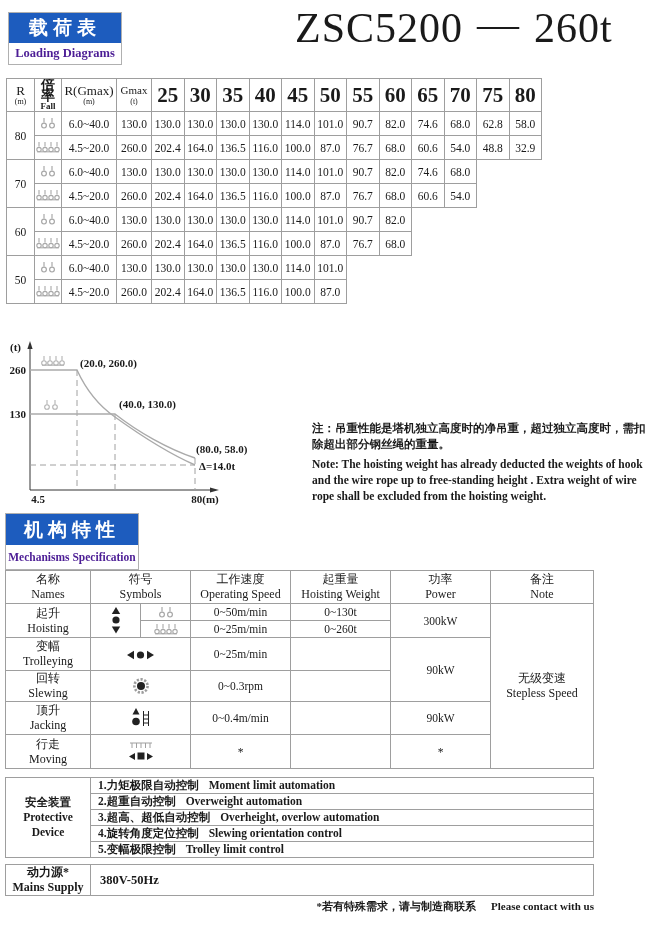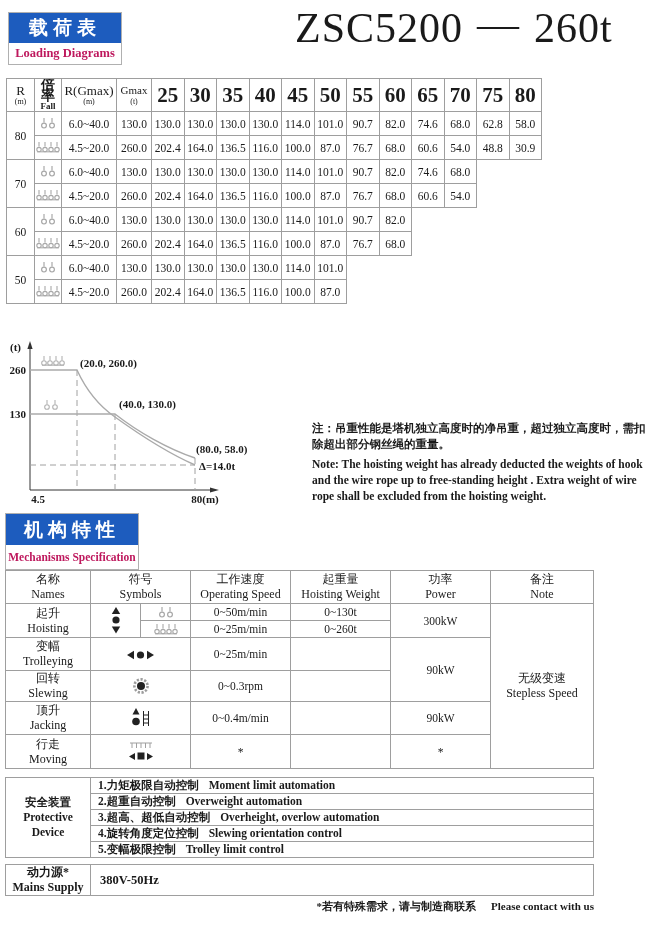--- a/index.html
+++ b/index.html
@@ -3,21 +3,21 @@
 <meta charset="utf-8">
 <style>
   html,body{margin:0;padding:0;background:#e8e8e8;}
   .page{position:relative;width:650px;height:945px;background:#ffffff;margin:0 auto;
         font-family:"Liberation Serif","DejaVu Serif",serif;color:#1a1a1a;overflow:hidden;}
 
   
   .badge{position:absolute;border:1px solid #b0b0b0;background:#fff;text-align:center;}
   .badge-blue{background:#1d5cbe;color:#fff;font-weight:600;letter-spacing:5px;
               display:flex;align-items:center;justify-content:center;}
-  .badge-label{font-weight:700;color:#be185d;display:flex;align-items:center;justify-content:center;text-align:right;}
+  .badge-label{font-weight:700;color:#4c1d95;display:flex;align-items:center;justify-content:center;text-align:right;}
   #badge-loading{left:8px;top:12px;width:112px;}
   #badge-loading .badge-blue{height:30px;font-size:19px;}
   #badge-loading .badge-label{height:21px;font-size:12.5px;}
   #badge-mech{left:5px;top:513px;width:132px;}
   #badge-mech .badge-blue{height:31px;font-size:19px;}
   #badge-mech .badge-label{height:24px;font-size:11.5px;}
 
   
   .title{position:absolute;left:295px;top:4px;width:330px;font-size:42px;letter-spacing:1px;
          white-space:nowrap;display:flex;align-items:baseline;}
@@ -182,21 +182,21 @@
       <td>164.0</td>
       <td>136.5</td>
       <td>116.0</td>
       <td>100.0</td>
       <td>87.0</td>
       <td>76.7</td>
       <td>68.0</td>
       <td>60.6</td>
       <td>54.0</td>
       <td>48.8</td>
-      <td>30.9</td>
+      <td>32.9</td>
     </tr>
 
     <tr class="dr">
       <td rowspan="2" class="rcell">70</td>
       <td><svg class="icn" width="16" height="13" viewBox="0 0 16 13">
               <g stroke="#a8a8a8" fill="none" stroke-width="1.2">
                 <line x1="4" y1="1" x2="4" y2="5.5"></line>
                 <circle cx="4" cy="8.6" r="2.4"></circle>
                 <line x1="12" y1="1" x2="12" y2="5.5"></line>
                 <circle cx="12" cy="8.6" r="2.4"></circle>

